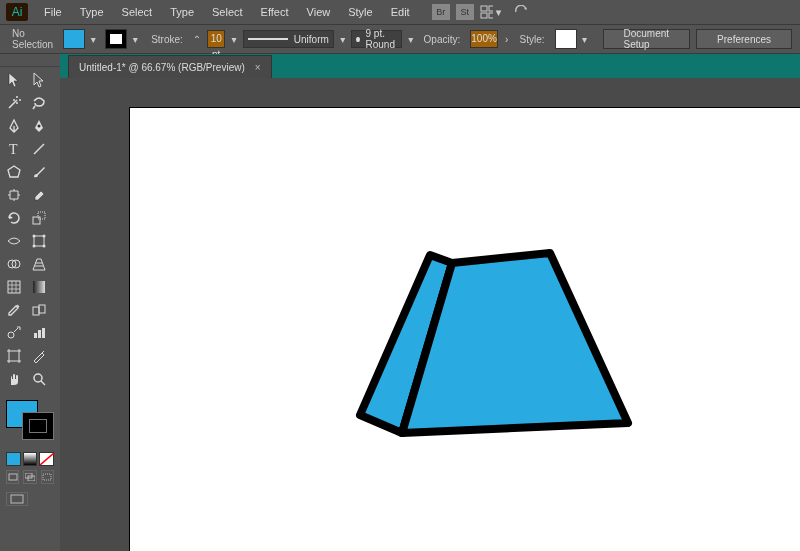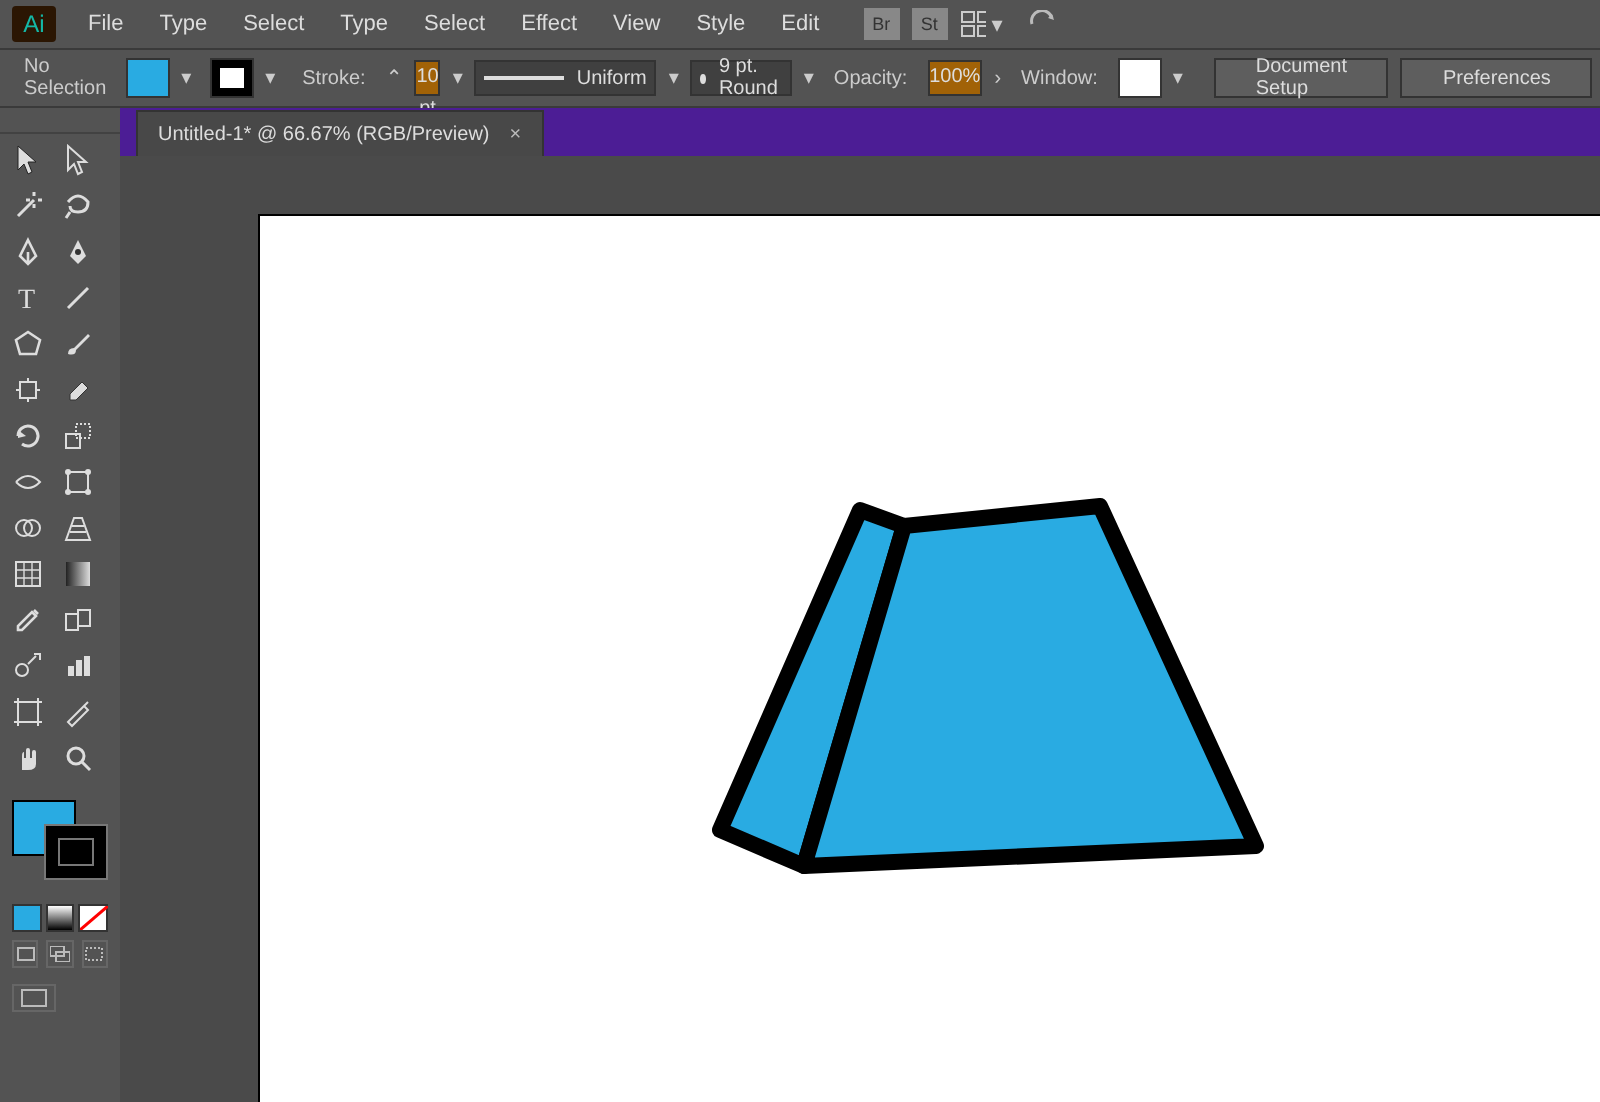--- a/index.html
+++ b/index.html
@@ -22,21 +22,21 @@
 .tool{width:24px;height:22px;display:flex;align-items:center;justify-content:center;color:#ddd;cursor:pointer}
 .tool svg{pointer-events:none}
 .color-area{margin-top:6px;padding:4px;position:relative;height:44px}
 .fill-sw{position:absolute;left:6px;top:2px;width:30px;height:26px;background:#29abe2;border:1px solid #000}
 .stroke-sw{position:absolute;left:22px;top:14px;width:30px;height:26px;background:#000;border:1px solid #777;box-shadow:inset 0 0 0 6px #000,inset 0 0 0 7px #777}
 .mini-sw-row{display:flex;gap:2px;padding:2px 6px}
 .mini-sw{width:14px;height:12px;border:1px solid #333}
 .screen-row{display:flex;gap:4px;padding:2px 6px}
 .scr{width:14px;height:12px;border:1px solid #666;display:flex;align-items:center;justify-content:center}
 .canvas-wrap{flex:1;display:flex;flex-direction:column;background:#4a4a4a}
-.tabbar{height:24px;background:#4c1d95;display:flex;align-items:flex-end;padding-left:8px}
+.tabbar{height:24px;background:#0f766e;display:flex;align-items:flex-end;padding-left:8px}
 .doc-tab{height:22px;background:#484848;border-top:1px solid #333;border-left:1px solid #333;border-right:1px solid #333;padding:0 10px;display:flex;align-items:center;gap:10px;font-size:10px;color:#ddd}
 .close-x{cursor:pointer;color:#bbb}
 .canvas{flex:1;background:#4a4a4a;position:relative;overflow:hidden}
 .artboard{position:absolute;left:70px;top:30px;width:700px;height:500px;background:#fff;box-shadow:0 0 0 1px #000}
 .shape-svg{position:absolute;left:290px;top:165px}
 .spacer{flex:1}
 .sw-wrap{display:flex;align-items:center;gap:2px}
 </style>
 </head>
 <body>
@@ -95,21 +95,21 @@
   </div>
   <span class="dd">▾</span>
   <div class="prof-box" style="width:80px">
     <span style="width:5px;height:5px;border-radius:50%;background:#ddd;margin-right:6px"></span>
     <span>9 pt. Round</span>
   </div>
   <span class="dd">▾</span>
   <span class="opt-label">Opacity:</span>
   <div class="num-field">100%</div>
   <span class="dd">›</span>
-  <span class="opt-label">Window:</span>
+  <span class="opt-label">Style:</span>
   <div class="sw-wrap">
     <span class="swatch" style="background:#fff"></span>
       <span class="dd">▾</span>
   </div>
   <div class="spacer"></div>
   <div class="btn">Document Setup</div>
   <div class="btn">Preferences</div>
 </div>
 
 <div class="workarea">

